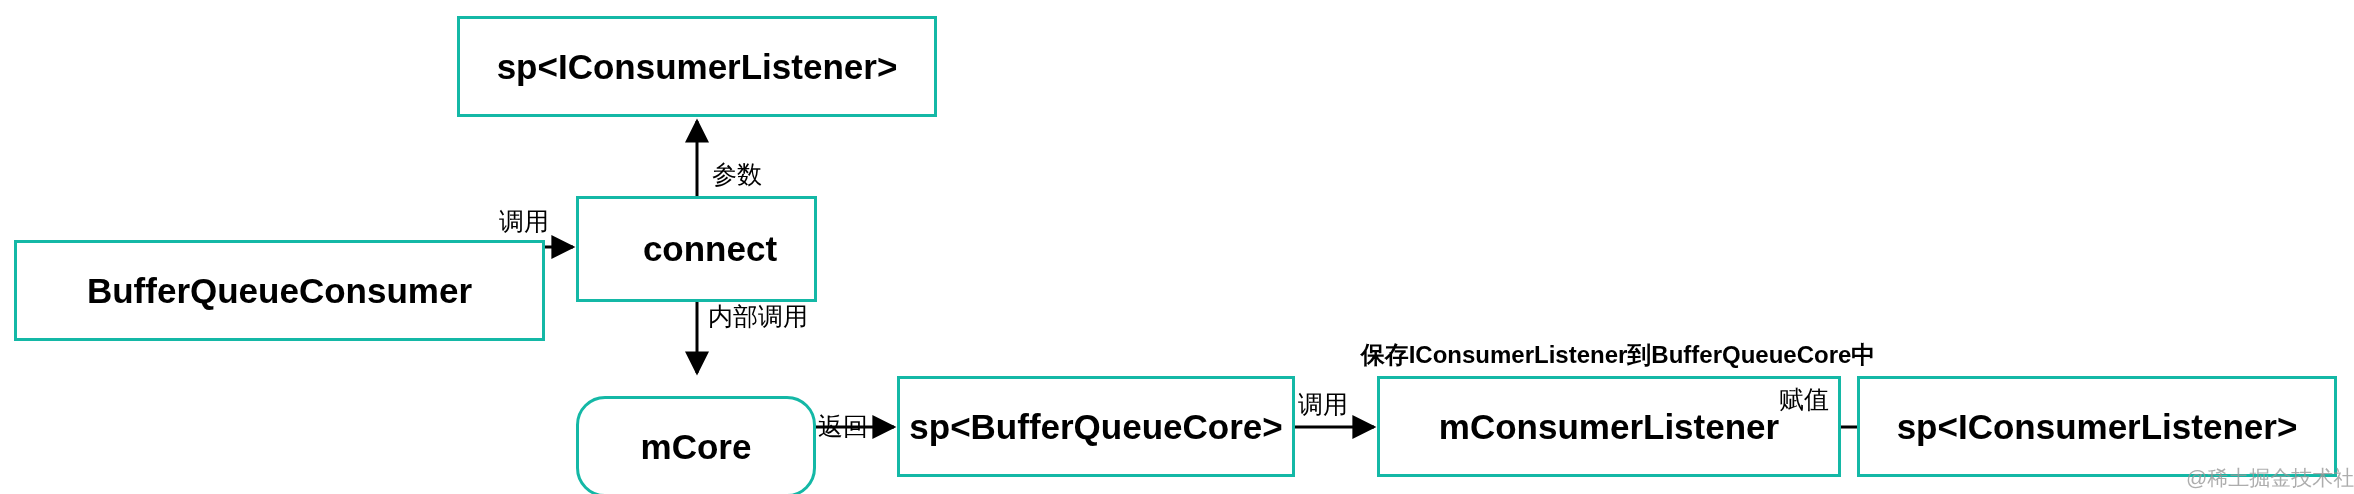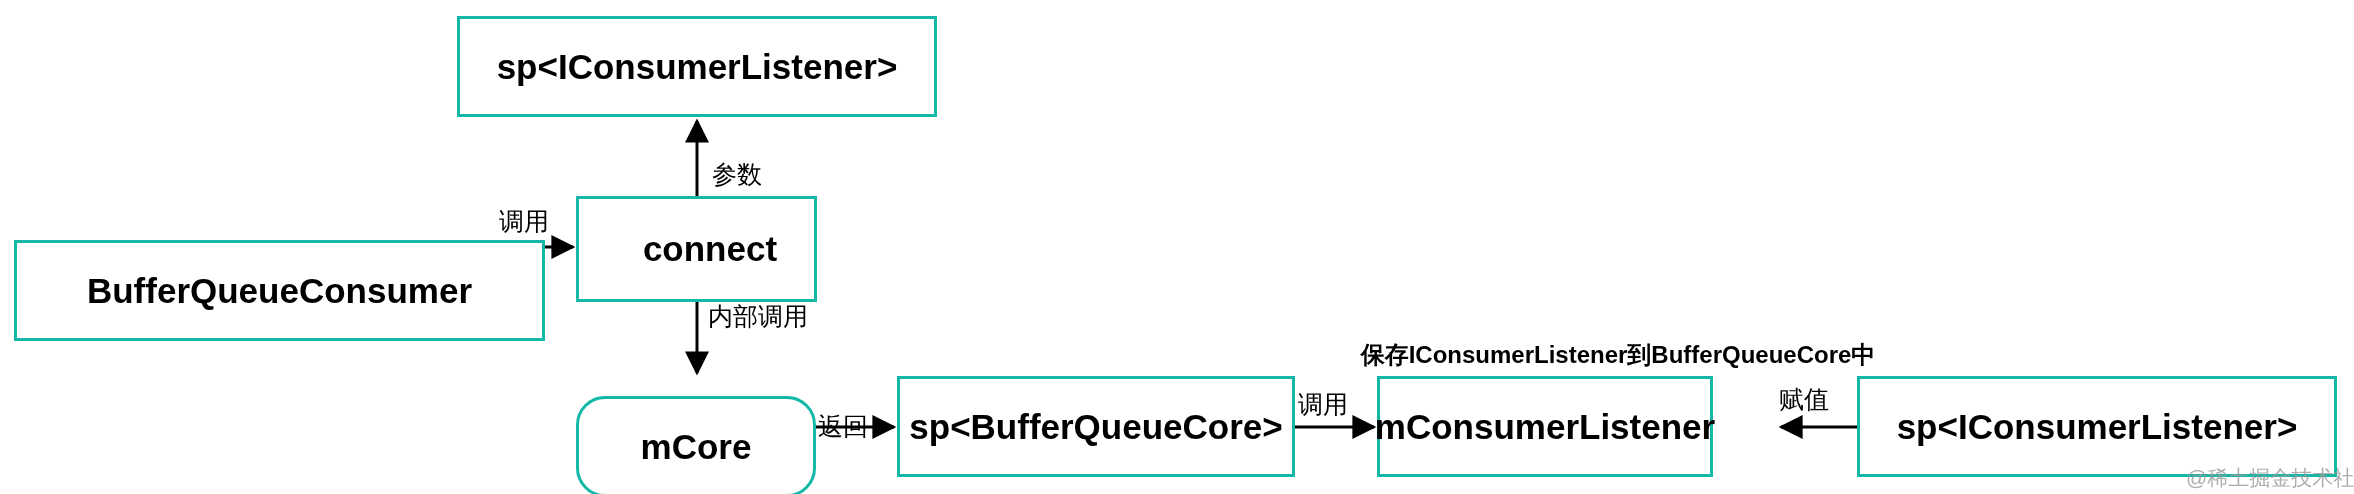--- a/index.html
+++ b/index.html
@@ -56,21 +56,21 @@
     opacity: 0.8;
     white-space: nowrap;
   }
 
   
   #node-sp-iconsumer-top      { left: 457px;  top: 16px;  width: 480px; height: 101px; }
   #node-buffer-queue-consumer { left: 14px;   top: 196px; width: 531px; height: 101px; margin-top: 44px; }
   #node-connect               { left: 576px;  top: 196px; width: 241px; height: 106px; padding-left: 27px; }
   #node-mcore                 { left: 576px;  top: 396px; width: 240px; height: 101px; border-radius: 29px; }
   #node-sp-buffer-queue-core  { left: 897px;  top: 376px; width: 398px; height: 101px; }
-  #node-mconsumer-listener    { left: 1377px; top: 376px; width: 336px; height: 101px; }
+  #node-mconsumer-listener    { left: 1377px; top: 376px; width: 464px; height: 101px; }
   #node-sp-iconsumer-right    { left: 1857px; top: 376px; width: 480px; height: 101px; }
 
   
   #label-call-1        { left: 499px;  top: 205px; width: 76px; }
   #label-param         { left: 712px;  top: 158px; }
   #label-internal-call { left: 708px;  top: 300px; }
   #label-return        { left: 818px;  top: 410px; width: 78px; }
   #label-call-2        { left: 1298px; top: 388px; width: 78px; }
   #label-assign        { left: 1779px; top: 383px; width: 78px; }
 </style>

